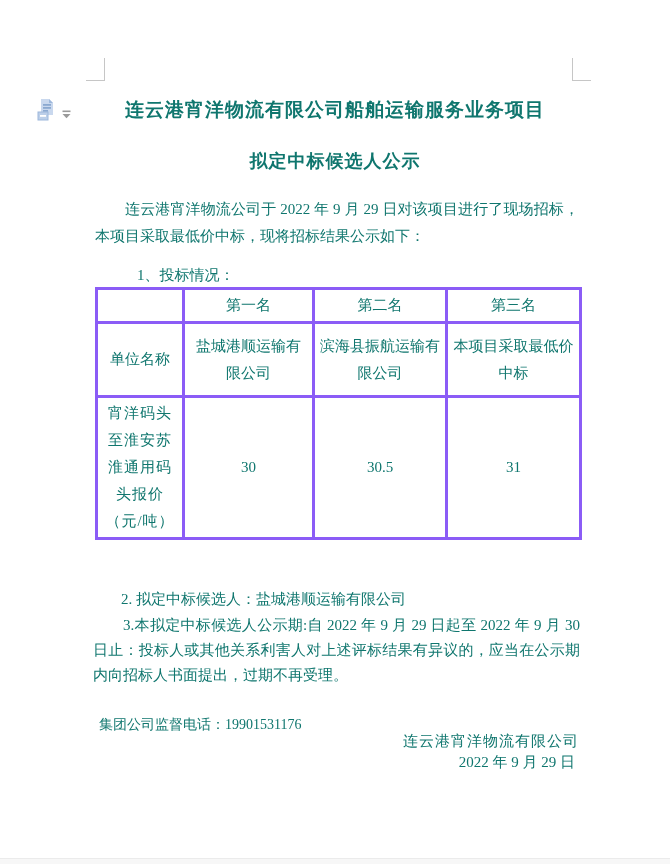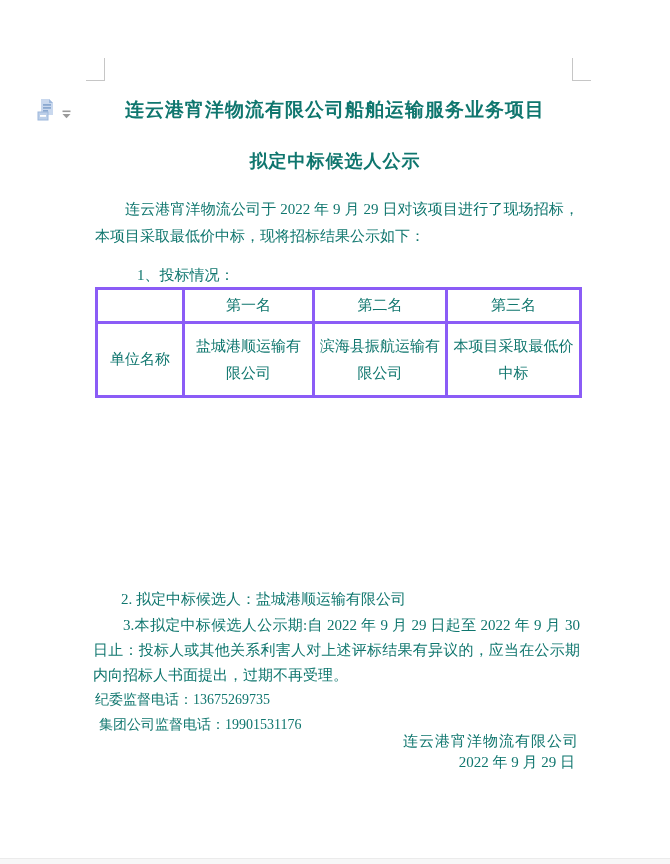--- a/index.html
+++ b/index.html
@@ -111,26 +111,31 @@
       <th>第一名</th>
       <th>第二名</th>
       <th>第三名</th>
     </tr>
     <tr class="r-name">
       <td>单位名称</td>
       <td>盐城港顺运输有限公司</td>
       <td>滨海县振航运输有限公司</td>
       <td>本项目采取最低价中标</td>
     </tr>
+    <tr class="r-p1">
+      <td class="lbl-left">宵洋码头至淮安苏淮通用码头报价（元/吨）</td>
+      <td>30</td>
+      <td>30.5</td>
+      <td>31</td>
+    </tr>
   </tbody>
     </table>
 
   <p class="item2">2. 拟定中标候选人：盐城港顺运输有限公司</p>
   <p class="item3">3.本拟定中标候选人公示期:自 2022 年 9 月 29 日起至 2022 年 9 月 30 日止：投标人或其他关系利害人对上述评标结果有异议的，应当在公示期内向招标人书面提出，过期不再受理。</p>
 
-  <p class="phone1">纪委监督电话：13675269735</p>
   <p class="phone2">集团公司监督电话：19901531176</p>
 
   <p class="sign-co">连云港宵洋物流有限公司</p>
   <p class="sign-date">2022 年 9 月 29 日</p>
 
   <div class="bottom-strip"></div>
 </div>
 
 </body></html>

